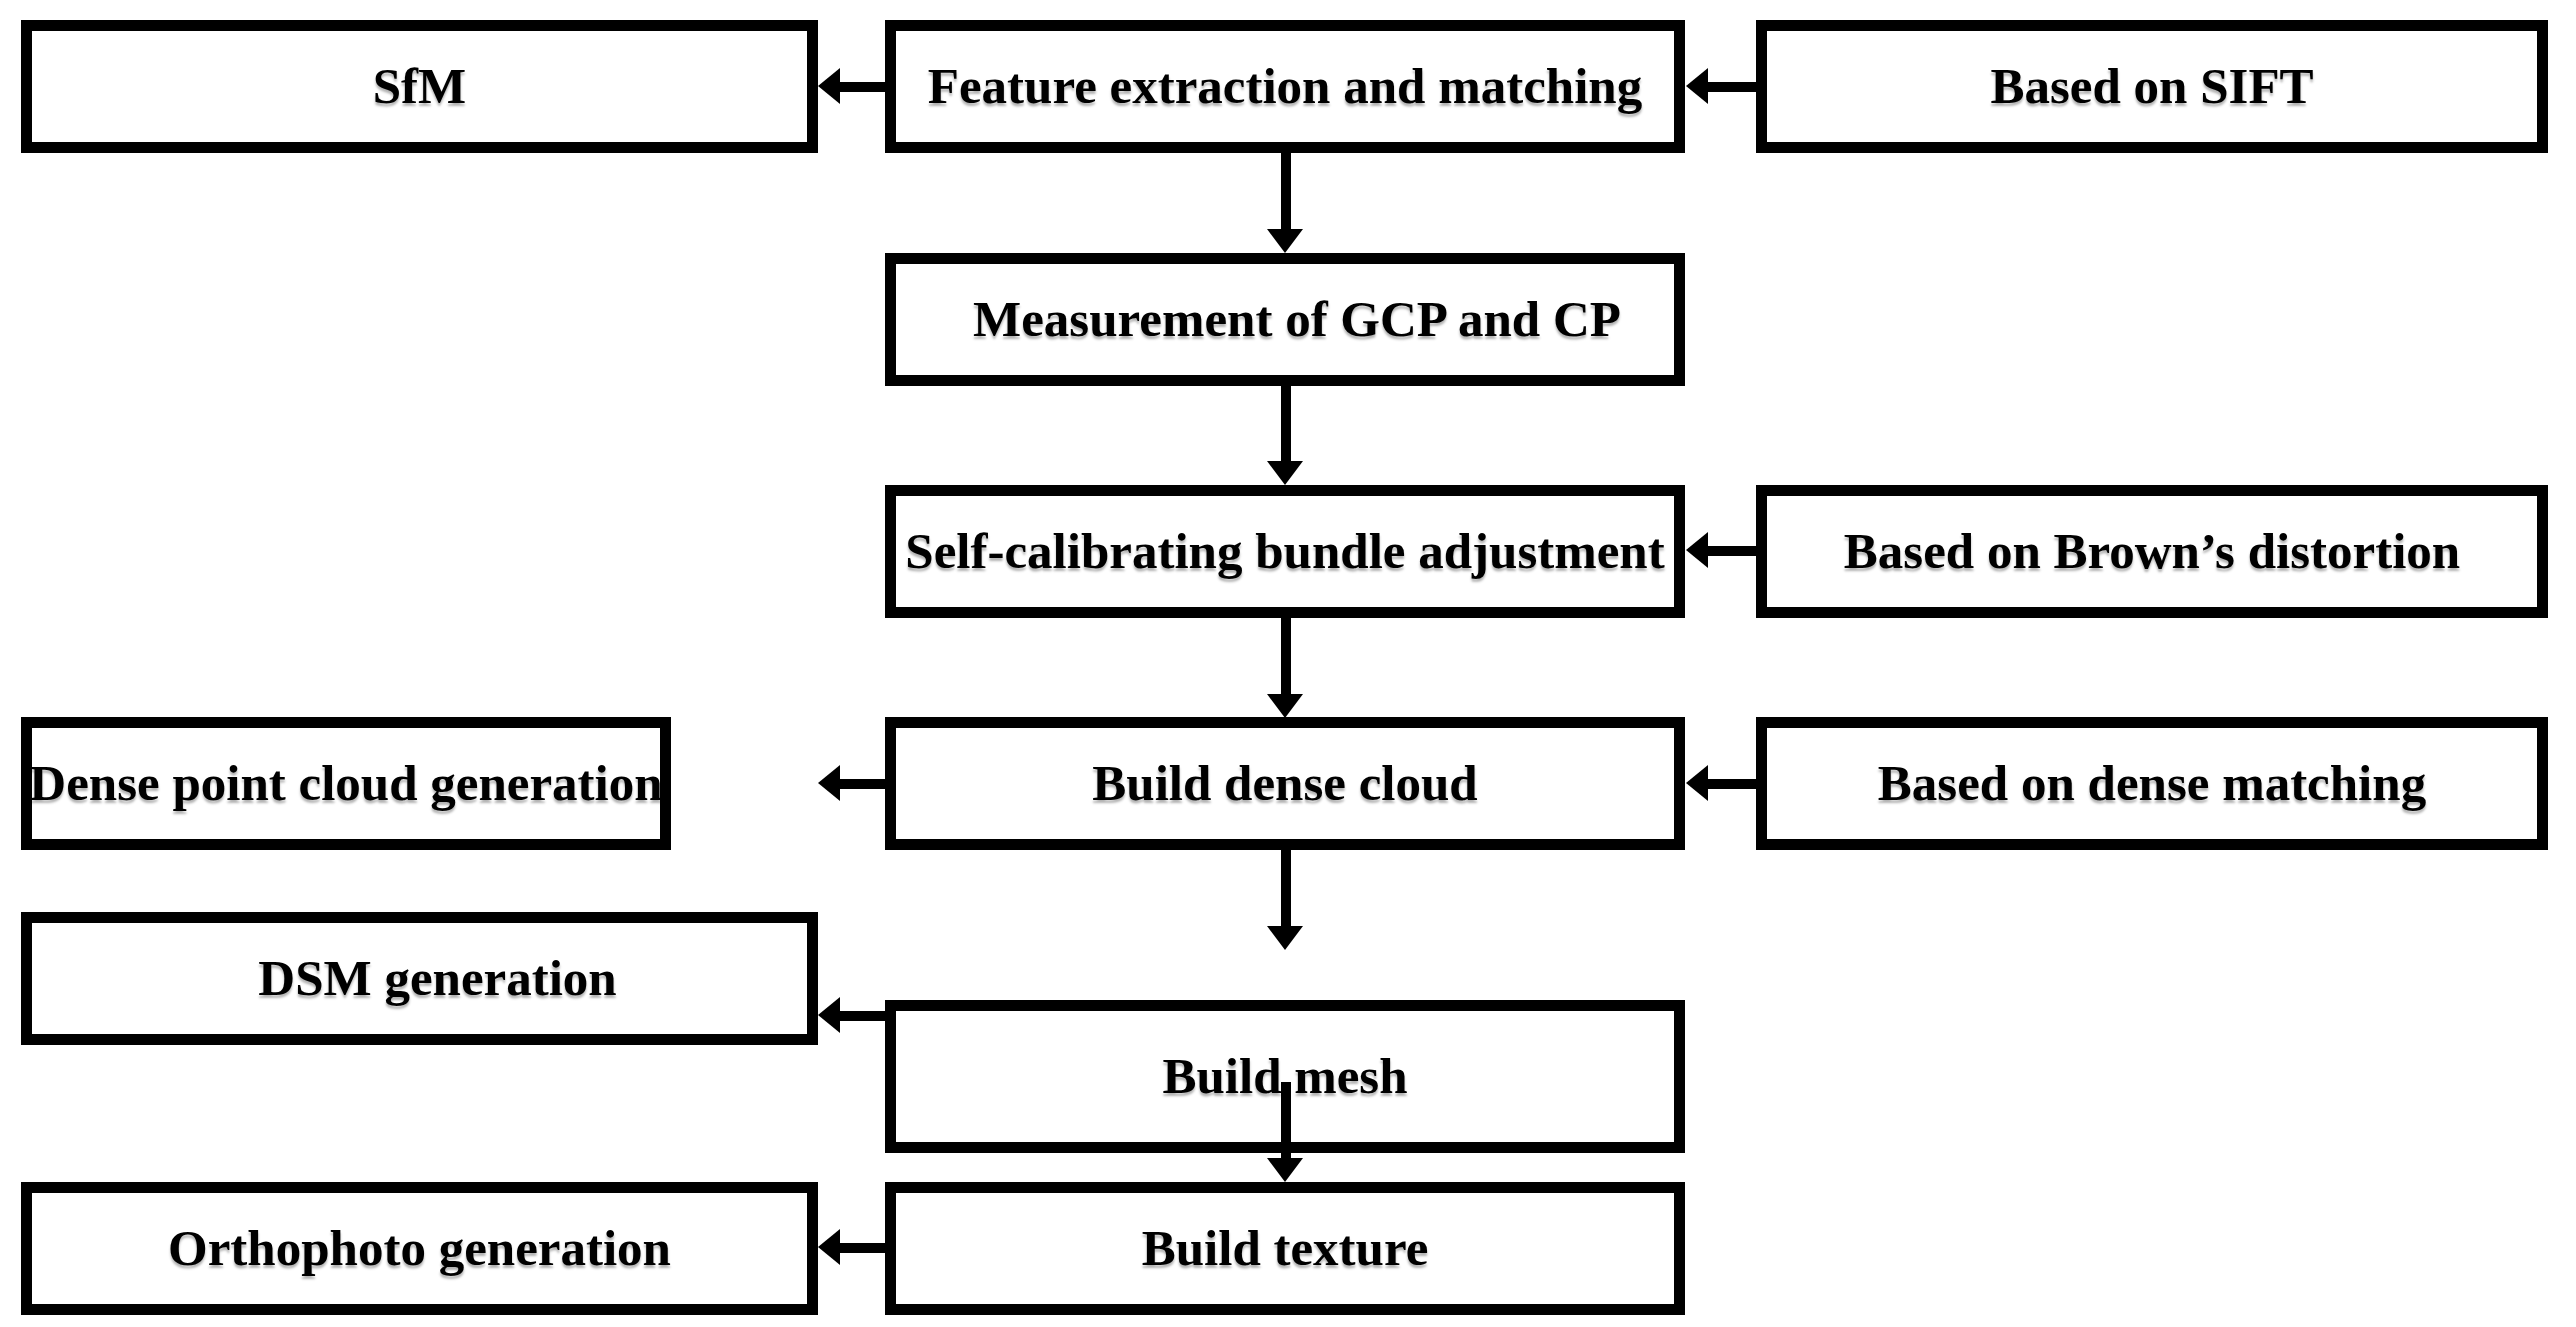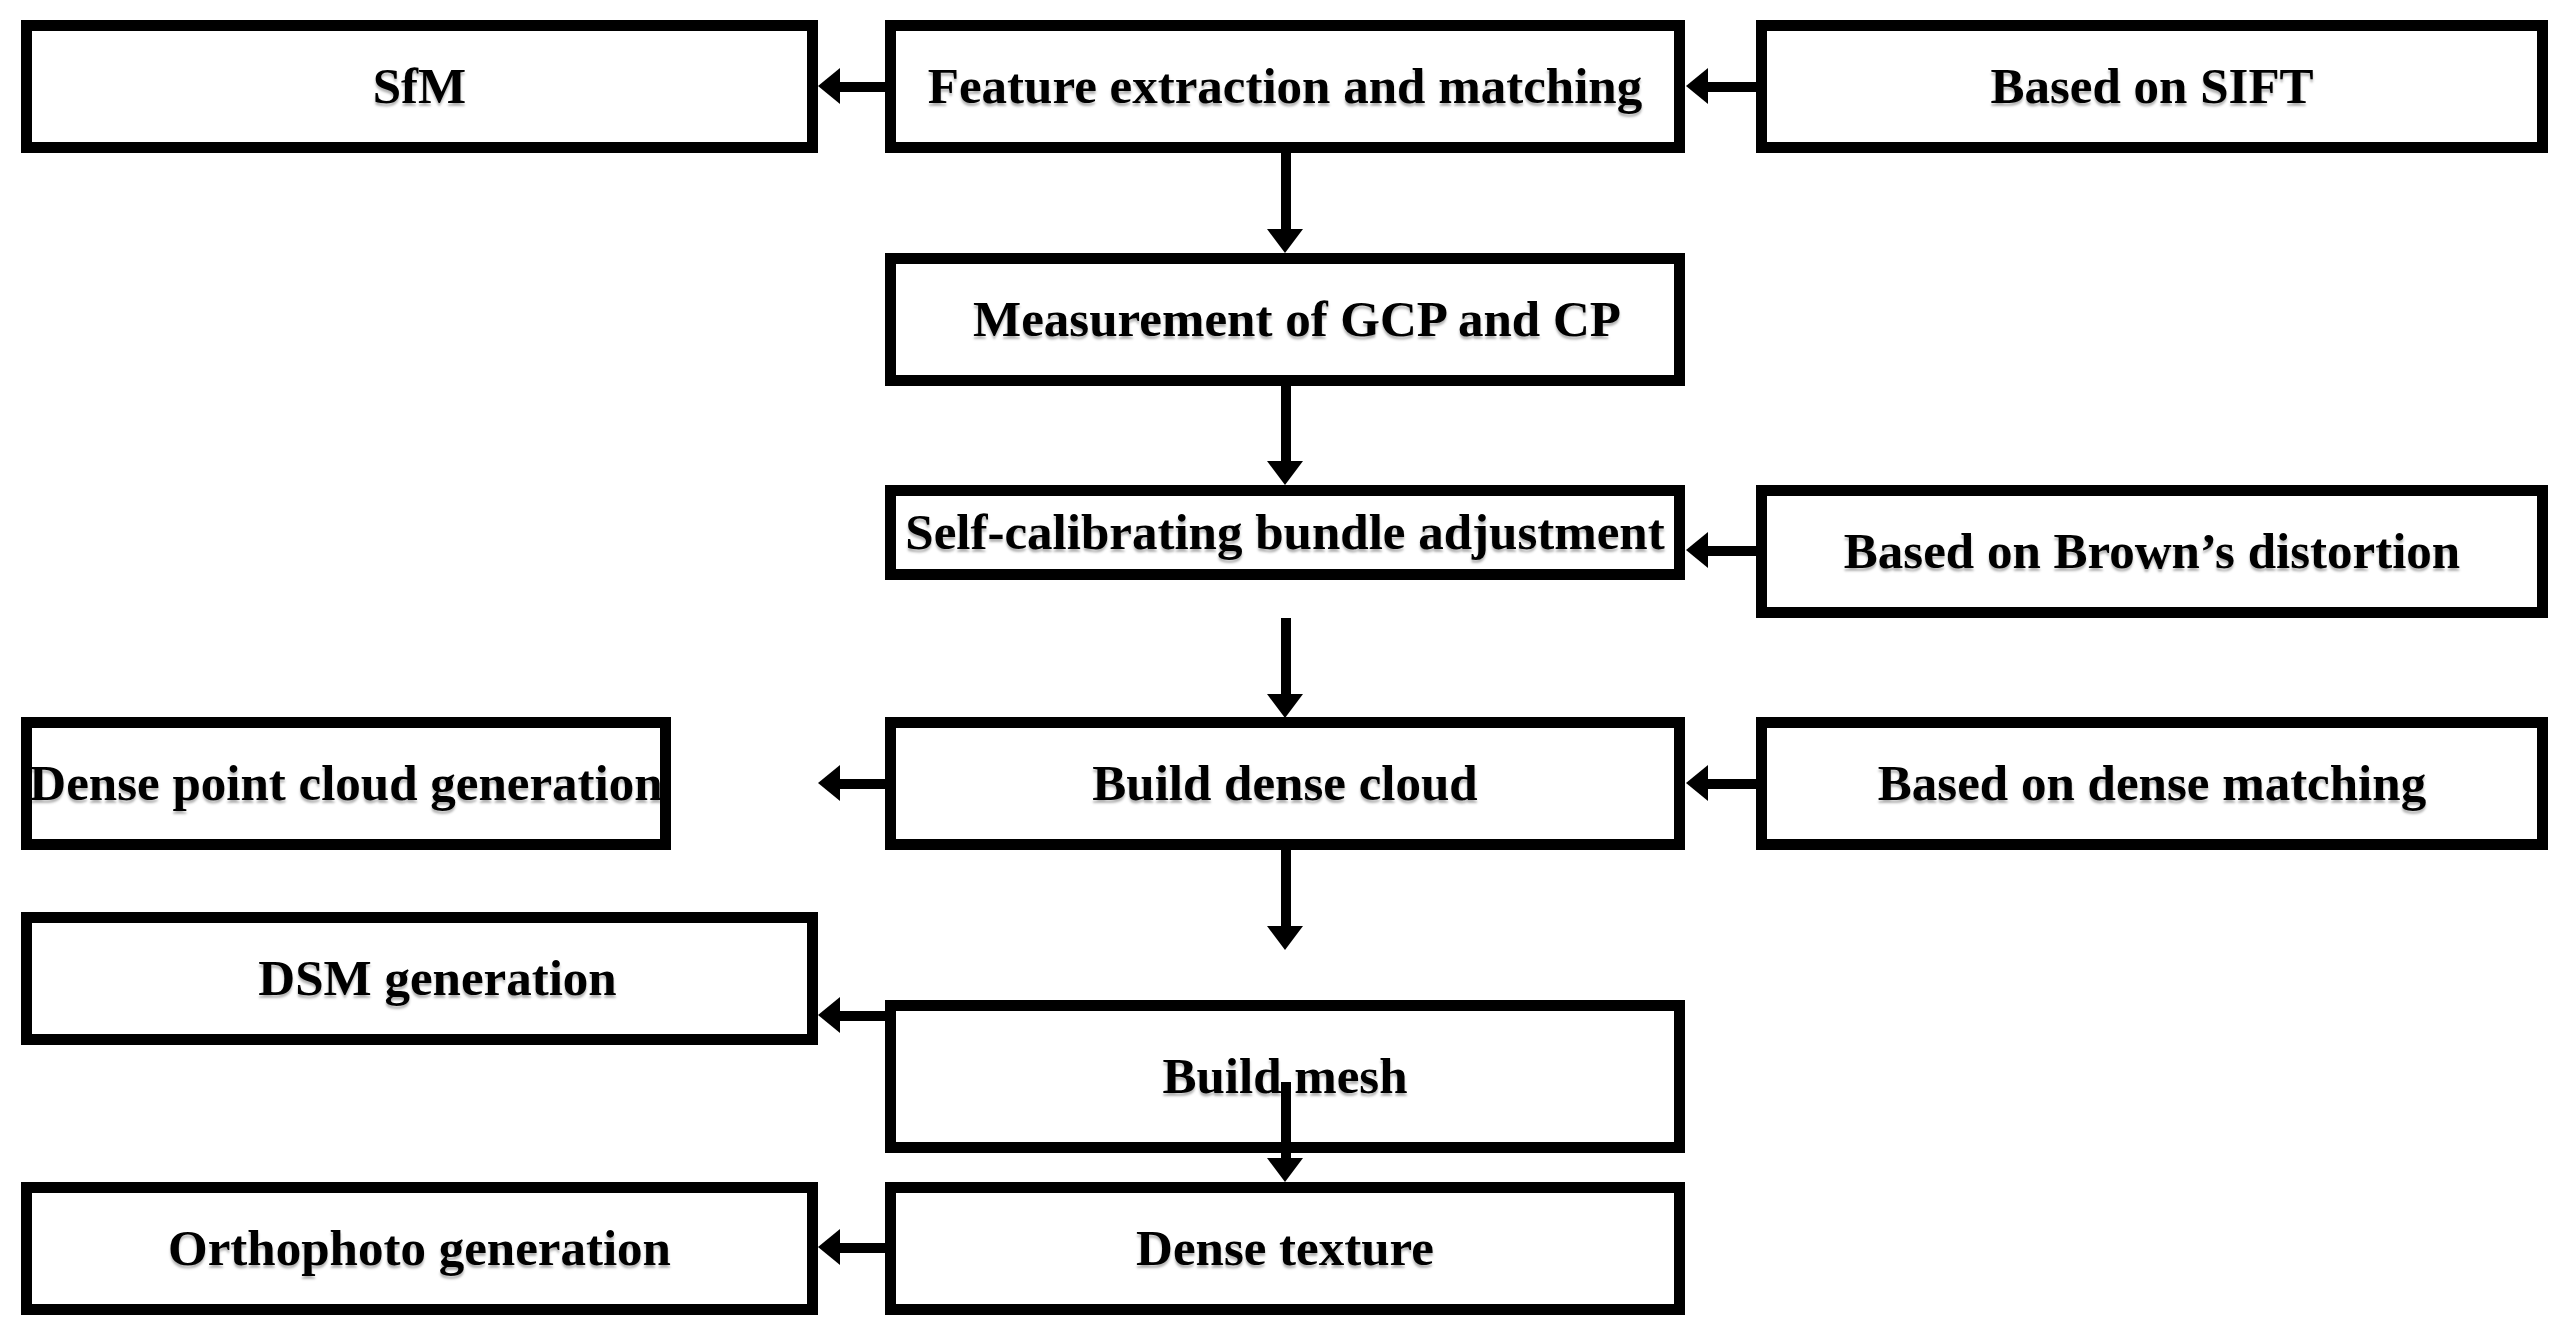--- a/index.html
+++ b/index.html
@@ -59,21 +59,21 @@
     <span class="label">Feature extraction and matching</span>
   </div>
   <div class="node" style="left:1756px; top:20px; width:792px; height:133px;">
     <span class="label">Based on SIFT</span>
   </div>
 
   <div class="node" style="left:885px; top:253px; width:800px; height:133px;padding-left:24px;">
     <span class="label">Measurement of GCP and CP</span>
   </div>
 
-  <div class="node" style="left:885px; top:485px; width:800px; height:95px;">
+  <div class="node" style="left:885px; top:485px; width:800px; height:133px;">
     <span class="label">Self-calibrating bundle adjustment</span>
   </div>
   <div class="node" style="left:1756px; top:485px; width:792px; height:133px;">
     <span class="label">Based on Brown’s distortion</span>
   </div>
 
   <div class="node" style="left:21px; top:717px; width:650px; height:133px;">
     <span class="label">Dense point cloud generation</span>
   </div>
   <div class="node" style="left:885px; top:717px; width:800px; height:133px;">
@@ -87,21 +87,21 @@
     <span class="label">DSM generation</span>
   </div>
   <div class="node" style="left:885px; top:1000px; width:800px; height:153px;">
     <span class="label">Build mesh</span>
   </div>
 
   <div class="node" style="left:21px; top:1182px; width:797px; height:133px;">
     <span class="label">Orthophoto generation</span>
   </div>
   <div class="node" style="left:885px; top:1182px; width:800px; height:133px;">
-    <span class="label">Dense texture</span>
+    <span class="label">Build texture</span>
   </div>
 
   <div class="arrow" style="left:818px; top:68px; width:68px; height:37px;">
     <div class="head-left" style="left:0; top:0;"></div>
     <div class="stem-h" style="left:22px; top:13.5px; width:46px;"></div>
   </div>
   <div class="arrow" style="left:1686px; top:68px; width:70px; height:37px;">
     <div class="head-left" style="left:0; top:0;"></div>
     <div class="stem-h" style="left:22px; top:13.5px; width:48px;"></div>
   </div>

